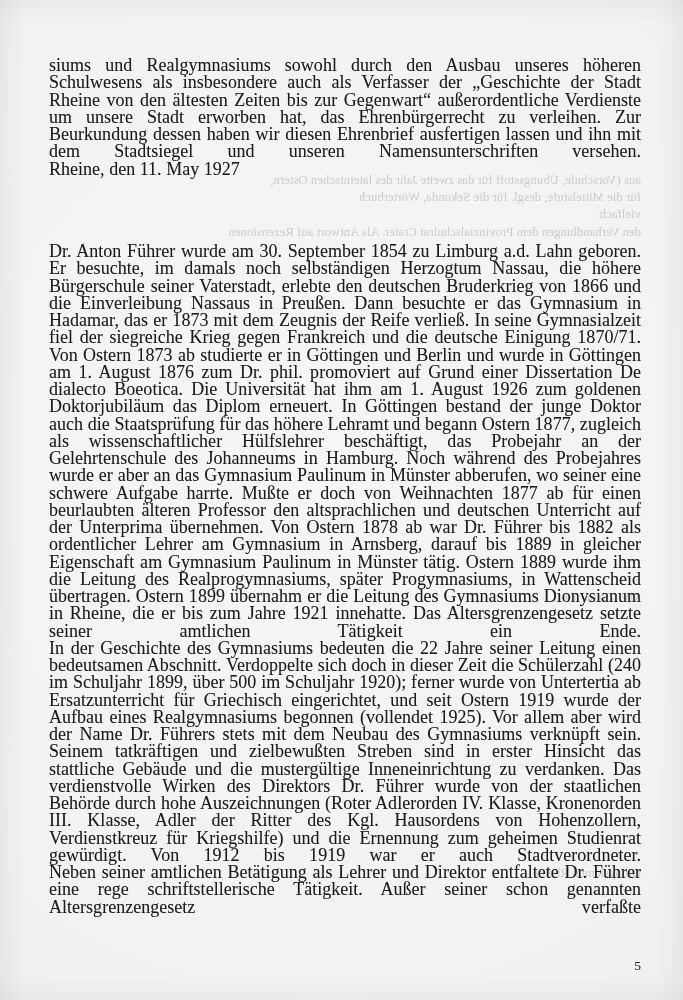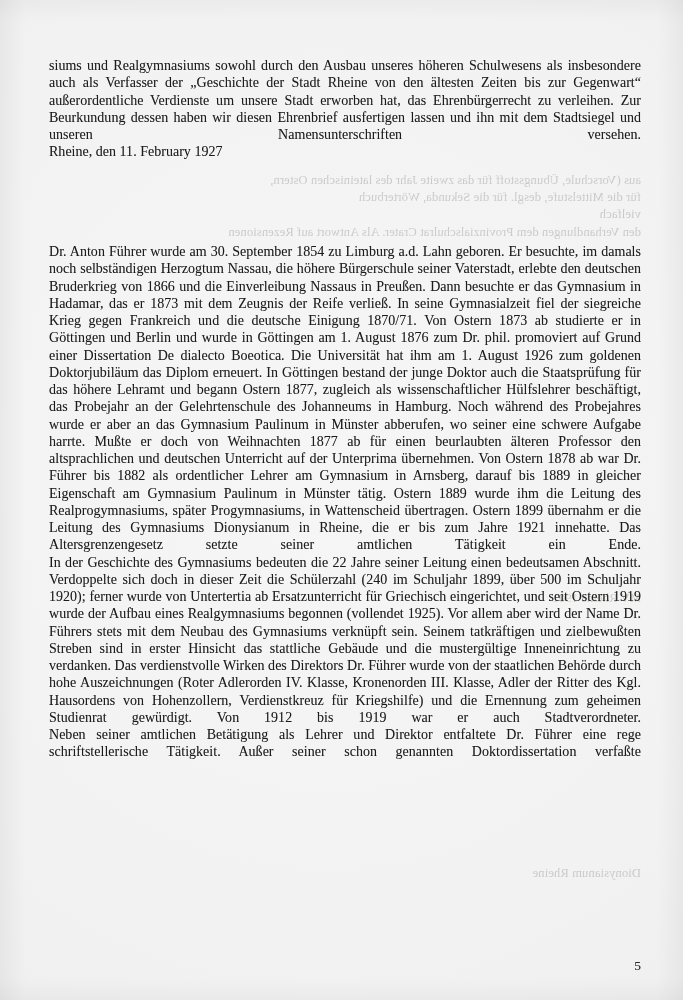--- a/index.html
+++ b/index.html
@@ -64,21 +64,21 @@
   .bleed-a { top: 172px; }
   .bleed-b { top: 590px; }
   .bleed-c { top: 865px; }
 
   
   .textblock {
     position: absolute;
     left: 49px;
     width: 592px;
     color: #1c1b1a;
-    font-size: 14px;
+    font-size: 18px;
     line-height: 17.25px;
     text-align: justify;
     text-justify: inter-word;
     letter-spacing: .02px;
     z-index: 3;
   }
   .block-1 { top: 57px; }
   .block-2 { top: 243px; }
 
   .para {
@@ -114,26 +114,26 @@
 
   <div class="bleed bleed-a">aus (Vorschule, Übungsstoff für das zweite Jahr des lateinischen Ostern,
 für die Mittelstufe, desgl. für die Sekunda, Wörterbuch
 vielfach
 den Verhandlungen dem Provinzialschulrat Crater. Als Antwort auf Rezensionen</div>
   <div class="bleed bleed-b">MV Rheine 1901</div>
   <div class="bleed bleed-c">Dionysianum Rheine</div>
 
   <div class="textblock block-1">
     <p class="para just-all">siums und Realgymnasiums sowohl durch den Ausbau unseres höheren Schulwesens als insbesondere auch als Verfasser der „Geschichte der Stadt Rheine von den ältesten Zeiten bis zur Gegenwart“ außerordentliche Verdienste um unsere Stadt erworben hat, das Ehrenbürgerrecht zu verleihen. Zur Beurkundung dessen haben wir diesen Ehrenbrief ausfertigen lassen und ihn mit dem Stadtsiegel und unseren Namensunterschriften versehen.</p>
-    <p class="para">Rheine, den 11. February 1927</p>
+    <p class="para">Rheine, den 11. May 1927</p>
   </div>
 
   <div class="textblock block-2">
     <p class="para just-all">Dr. Anton Führer wurde am 30. September 1854 zu Limburg a.d. Lahn geboren. Er besuchte, im damals noch selbständigen Herzogtum Nassau, die höhere Bürgerschule seiner Vaterstadt, erlebte den deutschen Bruderkrieg von 1866 und die Einverleibung Nassaus in Preußen. Dann besuchte er das Gymnasium in Hadamar, das er 1873 mit dem Zeugnis der Reife verließ. In seine Gymnasialzeit fiel der siegreiche Krieg gegen Frankreich und die deutsche Einigung 1870/71. Von Ostern 1873 ab studierte er in Göttingen und Berlin und wurde in Göttingen am 1. August 1876 zum Dr. phil. promoviert auf Grund einer Dissertation De dialecto Boeotica. Die Universität hat ihm am 1. August 1926 zum goldenen Doktorjubiläum das Diplom erneuert. In Göttingen bestand der junge Doktor auch die Staatsprüfung für das höhere Lehramt und begann Ostern 1877, zugleich als wissenschaftlicher Hülfslehrer beschäftigt, das Probejahr an der Gelehrtenschule des Johanneums in Hamburg. Noch während des Probejahres wurde er aber an das Gymnasium Paulinum in Münster abberufen, wo seiner eine schwere Aufgabe harrte. Mußte er doch von Weihnachten 1877 ab für einen beurlaubten älteren Professor den altsprachlichen und deutschen Unterricht auf der Unterprima übernehmen. Von Ostern 1878 ab war Dr. Führer bis 1882 als ordentlicher Lehrer am Gymnasium in Arnsberg, darauf bis 1889 in gleicher Eigenschaft am Gymnasium Paulinum in Münster tätig. Ostern 1889 wurde ihm die Leitung des Realprogymnasiums, später Progymnasiums, in Wattenscheid übertragen. Ostern 1899 übernahm er die Leitung des Gymnasiums Dionysianum in Rheine, die er bis zum Jahre 1921 innehatte. Das Altersgrenzengesetz setzte seiner amtlichen Tätigkeit ein Ende.</p>
     <p class="para just-all">In der Geschichte des Gymnasiums bedeuten die 22 Jahre seiner Leitung einen bedeutsamen Abschnitt. Verdoppelte sich doch in dieser Zeit die Schülerzahl (240 im Schuljahr 1899, über 500 im Schuljahr 1920); ferner wurde von Untertertia ab Ersatzunterricht für Griechisch eingerichtet, und seit Ostern 1919 wurde der Aufbau eines Realgymnasiums begonnen (vollendet 1925). Vor allem aber wird der Name Dr. Führers stets mit dem Neubau des Gymnasiums verknüpft sein. Seinem tatkräftigen und zielbewußten Streben sind in erster Hinsicht das stattliche Gebäude und die mustergültige Inneneinrichtung zu verdanken. Das verdienstvolle Wirken des Direktors Dr. Führer wurde von der staatlichen Behörde durch hohe Auszeichnungen (Roter Adlerorden IV. Klasse, Kronenorden III. Klasse, Adler der Ritter des Kgl. Hausordens von Hohenzollern, Verdienstkreuz für Kriegshilfe) und die Ernennung zum geheimen Studienrat gewürdigt. Von 1912 bis 1919 war er auch Stadtverordneter.</p>
-    <p class="para just-all">Neben seiner amtlichen Betätigung als Lehrer und Direktor entfaltete Dr. Führer eine rege schriftstellerische Tätigkeit. Außer seiner schon genannten Doktordissertation verfaßte</p>
+    <p class="para just-all">Neben seiner amtlichen Betätigung als Lehrer und Direktor entfaltete Dr. Führer eine rege schriftstellerische Tätigkeit. Außer seiner schon genannten Altersgrenzengesetz verfaßte</p>
   </div>
 
   <div class="folio">5</div>
 
   <div class="grain"></div>
   <div class="vignette"></div>
 </div>
 
 </body></html>

